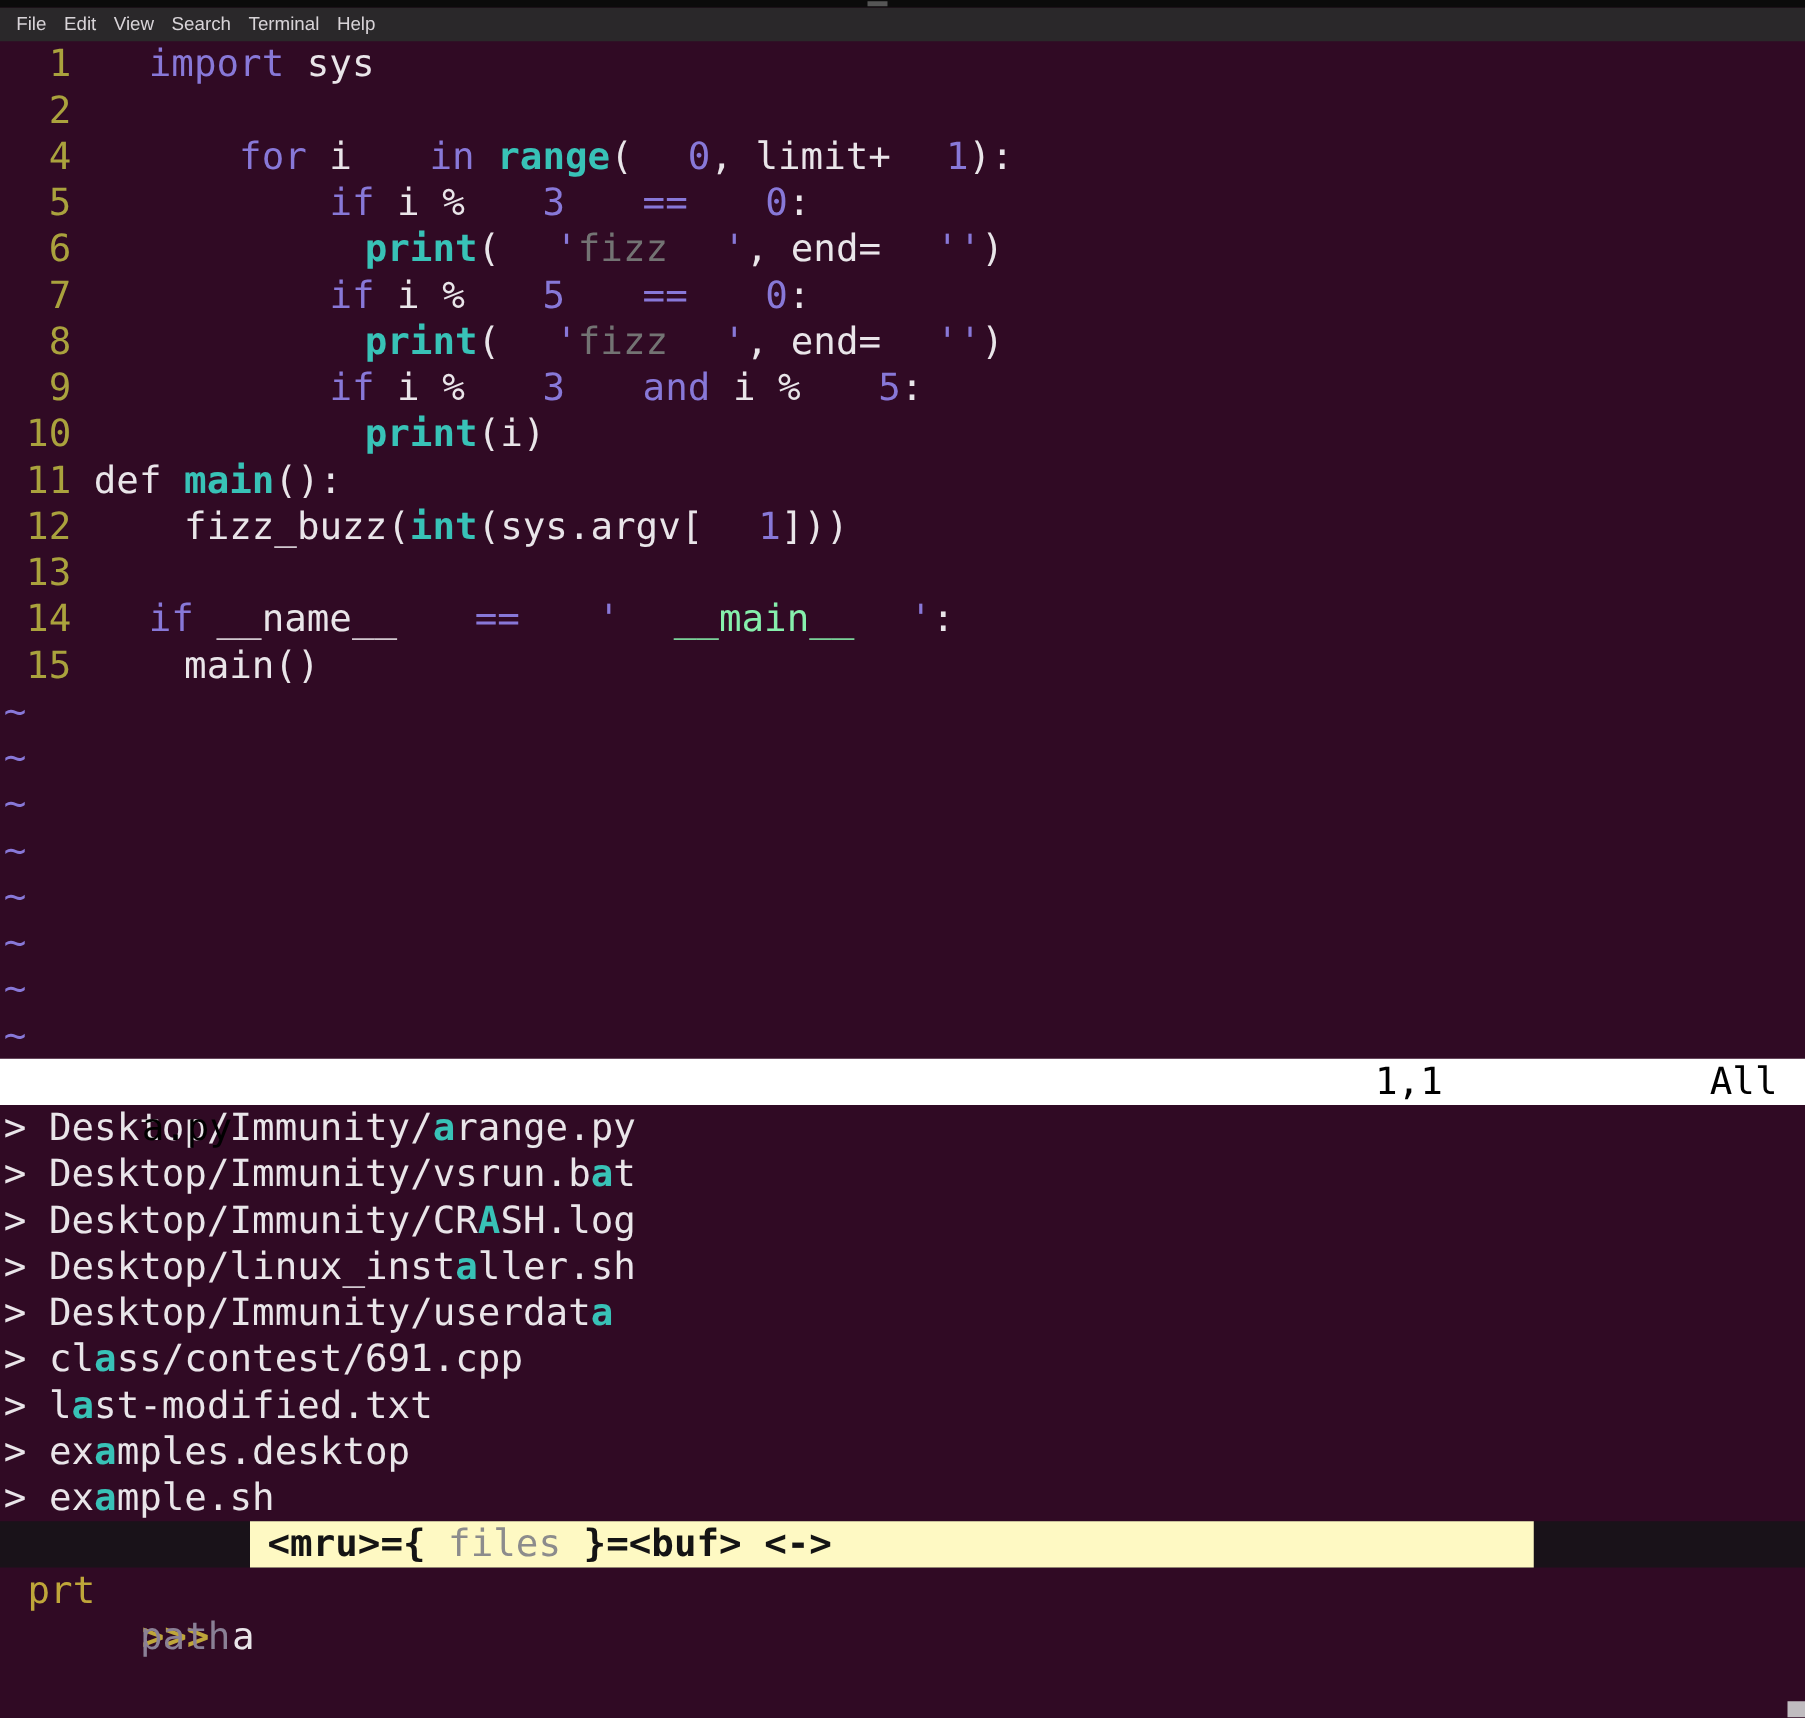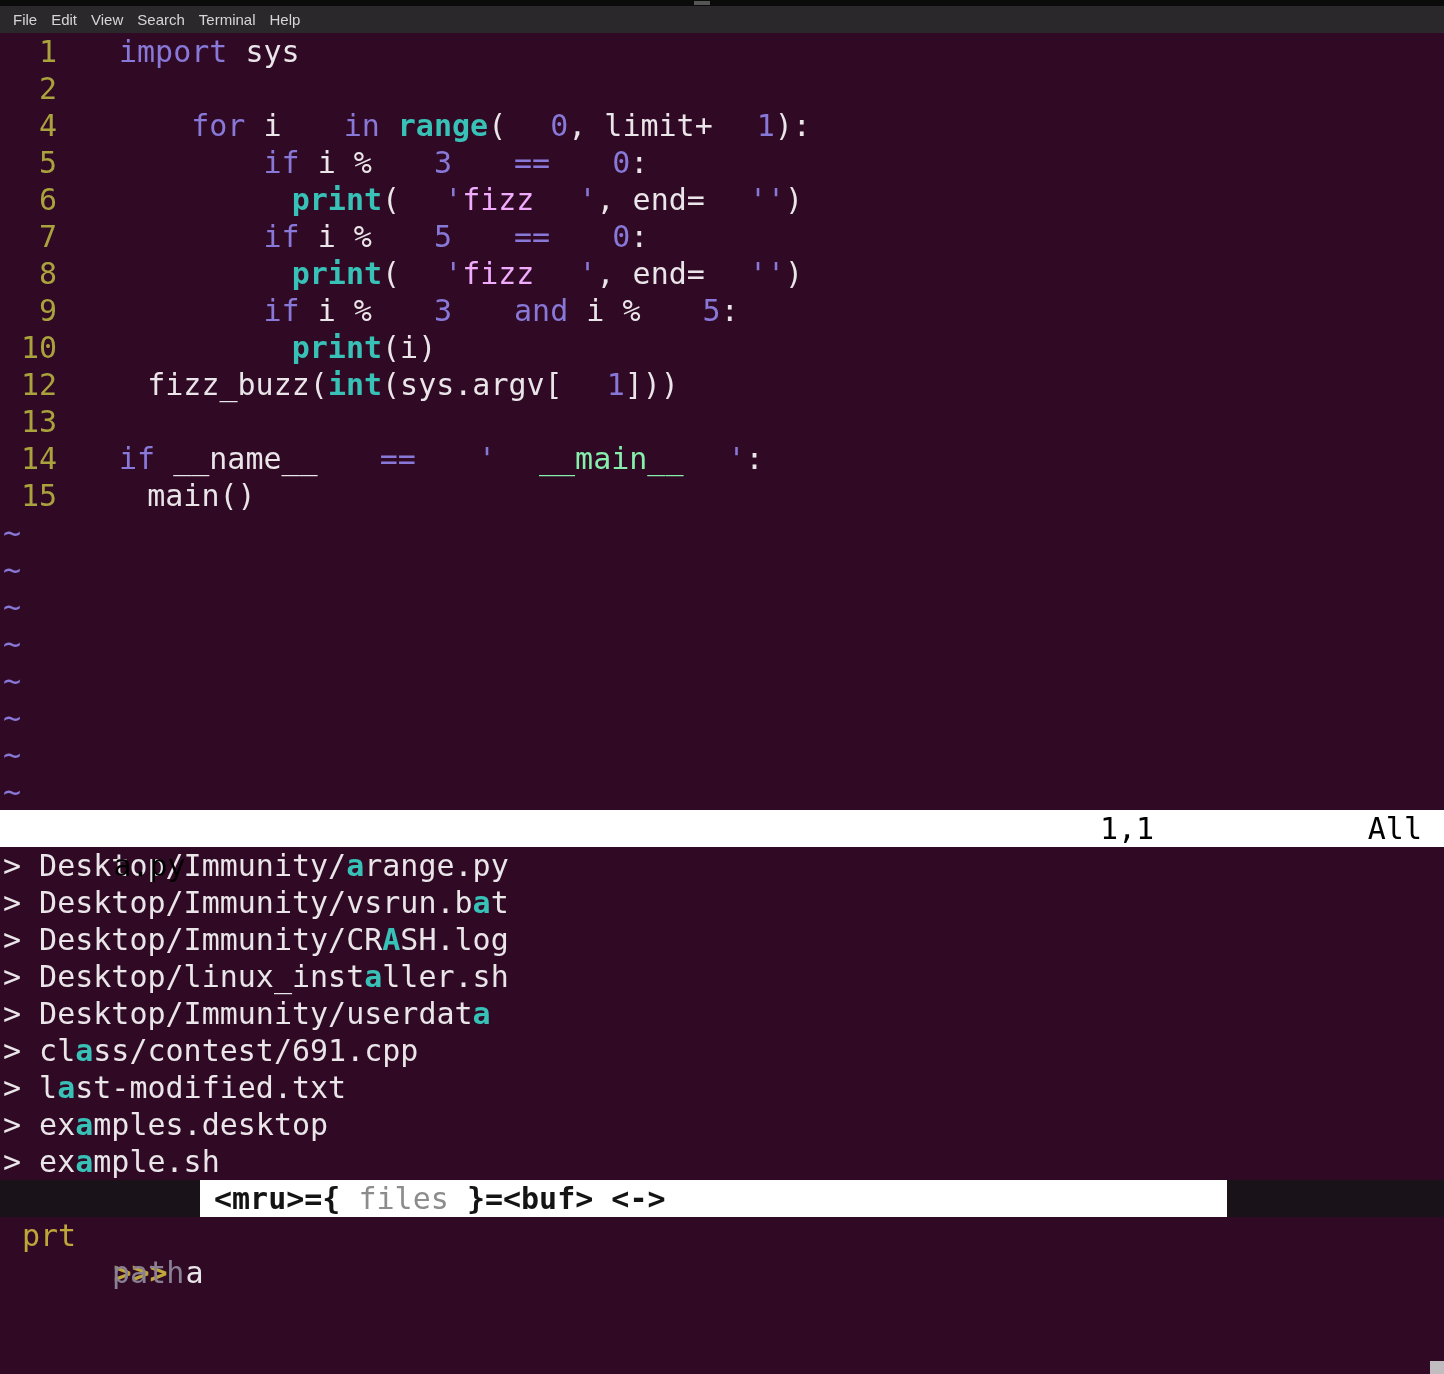--- a/index.html
+++ b/index.html
@@ -26,21 +26,21 @@
     position:absolute; top:33px; left:0; width:1444px;
     font-size:30px; line-height:37px; color:#e9e5e9;
   }
   .row { height:37px; white-space:pre; padding-left:3px; }
   .linenr { display:inline-block; width:54px; text-align:right; color:#aaa23d; margin-right:18px; }
   .tilde { color:#8878d8; }
 
   .tk-n { color:#e9e5e9; }
   .tk-k { color:#8878d8;margin-left:44px; }
   .tk-f { color:#38c2b7; font-weight:bold; }
-  .tk-s { color:#f0abfc; }
+  .tk-s { color:#737373; }
   .tk-c { color:#86efac;margin-left:43px; }
   .tk-m { color:#38c2b7; font-weight:bold; }
 
   
   .statusline {
     height:37px; background:#ffffff; color:#000;
     position:relative; padding-left:5px; white-space:pre;
   }
   .sl-ruler { position:absolute; left:1100px; top:0; }
   .sl-scroll { position:absolute; right:22px; top:0; }
@@ -51,21 +51,21 @@
   .result.selected .prefix { background:#ffffff; color:#1a1a1a; }
   .result.selected .restext { text-decoration:underline; }
   .restext { white-space:pre; }
 
   
   .modeline { height:37px; background:#191219; position:relative; white-space:pre; }
   .ml-prt { position:absolute; left:22px; color:#bfa63a; }
   .ml-path { position:absolute; left:112px; color:#8a8096; }
   .ml-box {
     position:absolute; left:200px; top:0; width:1027px; height:37px;
-    background:#ffffff; padding-left:14px; white-space:pre;
+    background:#fef9c3; padding-left:14px; white-space:pre;
   }
   .ml-dark { color:#141414; font-weight:bold; }
   .ml-gray { color:#8c8c8c; }
 
   
   .promptline { height:37px; padding-left:5px; white-space:pre; }
   .prompt-sym { color:#bfa63a; font-weight:bold; }
   .prompt-val { color:#e9e5e9; margin-left:18px; }
 
   .corner { position:absolute; right:0; bottom:0; width:14px; height:13px; background:#c0bcc0; }
@@ -93,20 +93,21 @@
     <div>
         <div class="row"><span class="linenr">1</span><span><span class="tk-k">import</span><span class="tk-n"> sys</span></span></div>
         <div class="row"><span class="linenr">2</span><span></span></div>
         <div class="row"><span class="linenr">4</span><span><span class="tk-n">    </span><span class="tk-k">for</span><span class="tk-n"> i </span><span class="tk-k">in</span><span class="tk-n"> </span><span class="tk-f">range</span><span class="tk-n">(</span><span class="tk-k">0</span><span class="tk-n">, limit+</span><span class="tk-k">1</span><span class="tk-n">):</span></span></div>
         <div class="row"><span class="linenr">5</span><span><span class="tk-n">        </span><span class="tk-k">if</span><span class="tk-n"> i % </span><span class="tk-k">3</span><span class="tk-n"> </span><span class="tk-k">==</span><span class="tk-n"> </span><span class="tk-k">0</span><span class="tk-n">:</span></span></div>
         <div class="row"><span class="linenr">6</span><span><span class="tk-n">            </span><span class="tk-f">print</span><span class="tk-n">(</span><span class="tk-k">'</span><span class="tk-s">fizz</span><span class="tk-k">'</span><span class="tk-n">, end=</span><span class="tk-k">''</span><span class="tk-n">)</span></span></div>
         <div class="row"><span class="linenr">7</span><span><span class="tk-n">        </span><span class="tk-k">if</span><span class="tk-n"> i % </span><span class="tk-k">5</span><span class="tk-n"> </span><span class="tk-k">==</span><span class="tk-n"> </span><span class="tk-k">0</span><span class="tk-n">:</span></span></div>
         <div class="row"><span class="linenr">8</span><span><span class="tk-n">            </span><span class="tk-f">print</span><span class="tk-n">(</span><span class="tk-k">'</span><span class="tk-s">fizz</span><span class="tk-k">'</span><span class="tk-n">, end=</span><span class="tk-k">''</span><span class="tk-n">)</span></span></div>
         <div class="row"><span class="linenr">9</span><span><span class="tk-n">        </span><span class="tk-k">if</span><span class="tk-n"> i % </span><span class="tk-k">3</span><span class="tk-n"> </span><span class="tk-k">and</span><span class="tk-n"> i % </span><span class="tk-k">5</span><span class="tk-n">:</span></span></div>
         <div class="row"><span class="linenr">10</span><span><span class="tk-n">            </span><span class="tk-f">print</span><span class="tk-n">(i)</span></span></div>
+        <div class="row"><span class="linenr">11</span><span><span class="tk-n">def </span><span class="tk-f">main</span><span class="tk-n">():</span></span></div>
         <div class="row"><span class="linenr">12</span><span><span class="tk-n">    fizz_buzz(</span><span class="tk-f">int</span><span class="tk-n">(sys.argv[</span><span class="tk-k">1</span><span class="tk-n">]))</span></span></div>
         <div class="row"><span class="linenr">13</span><span></span></div>
         <div class="row"><span class="linenr">14</span><span><span class="tk-k">if</span><span class="tk-n"> __name__ </span><span class="tk-k">==</span><span class="tk-n"> </span><span class="tk-k">'</span><span class="tk-c">__main__</span><span class="tk-k">'</span><span class="tk-n">:</span></span></div>
         <div class="row"><span class="linenr">15</span><span><span class="tk-n">    main()</span></span></div>
       </div>
 
     <div>
         <div class="row tilde">~</div>
         <div class="row tilde">~</div>
         <div class="row tilde">~</div>

